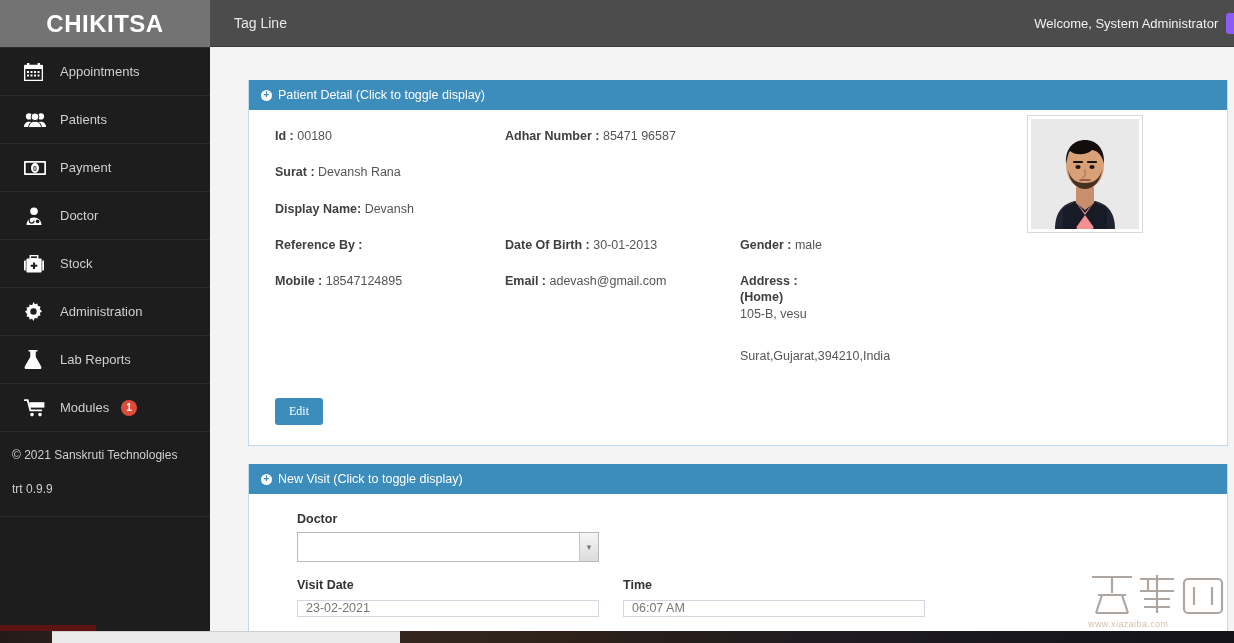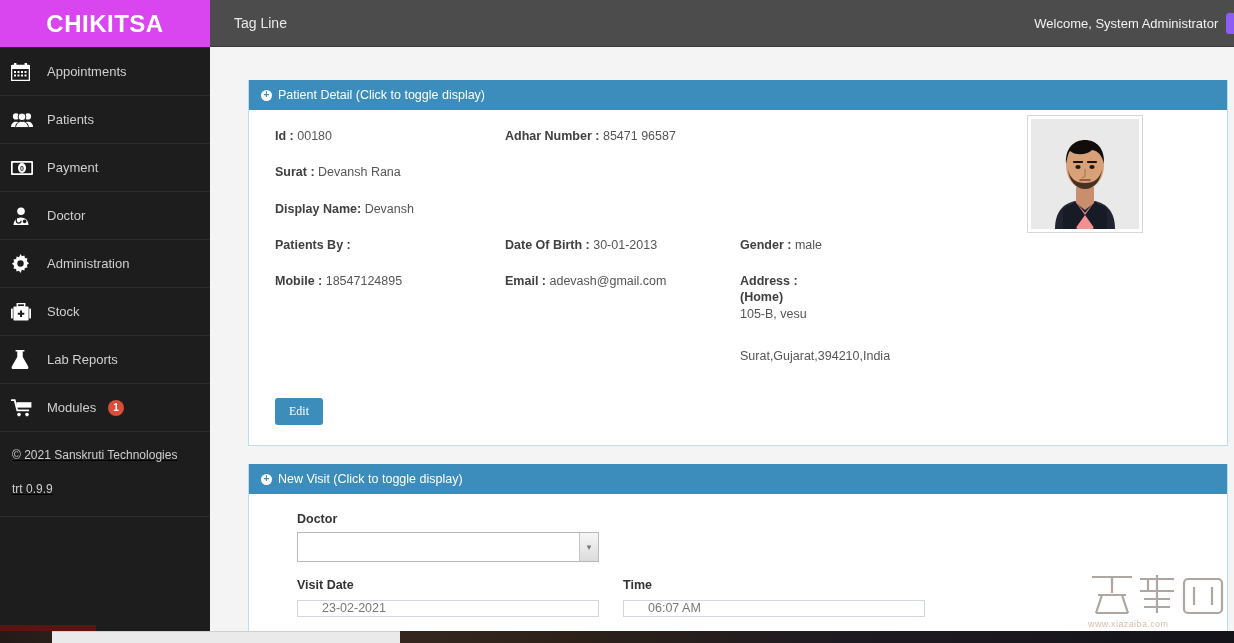--- a/index.html
+++ b/index.html
@@ -11,31 +11,31 @@
   }
   #app { position: relative; width: 1234px; height: 643px; overflow: hidden; }
 
   
   .sidebar {
     position: absolute; left: 0; top: 0;
     width: 210px; height: 643px;
     background: #1d1d1d;
   }
   .brand {
-    height: 47px; background: #d946ef;
+    height: 47px; background: #737373;
     display: flex; align-items: center; justify-content: center;
   }
   .brand-text {
     color: #ffffff; font-size: 24px; font-weight: bold;
     letter-spacing: 0.5px;
   }
   .nav { border-top: 1px solid #2b2b2b; }
   .nav-item {
     display: flex; align-items: center;
-    height: 48px; padding-left: 11px;
+    height: 48px; padding-left: 24px;
     border-bottom: 1px solid #2b2b2b;
     cursor: pointer;
   }
   .nav-ico {
     width: 26px; min-width: 26px; height: 22px;
     display: flex; align-items: center; justify-content: flex-start;
     color: #ffffff;
   }
   .nav-ico svg { display: block; }
   .nav-label {
@@ -46,21 +46,20 @@
     display: inline-flex; align-items: center; justify-content: center;
     min-width: 16px; height: 16px; padding: 0 4px;
     margin-left: 12px;
     background: #dd4b39; color: #fff;
     border-radius: 9px; font-size: 10px; font-weight: bold;
     line-height: 1;
   }
   .side-foot {
     padding: 16px 12px 0 12px;
     border-bottom: 1px solid #2b2b2b;
-    text-decoration: underline;
   }
   .side-foot .ln {
     color: #cfcfcf; font-size: 12px; margin-bottom: 20px;
   }
 
   
   .topbar {
     position: absolute; left: 210px; top: 0;
     width: 1168px; height: 47px;
     background: #4c4c4c;
@@ -151,21 +150,21 @@
   .fg { margin-bottom: 16px; }
   .flabel {
     display: block; font-size: 12.5px; color: #333; font-weight: bold;
     margin-bottom: 6px;
   }
   .finput {
     width: 100%; height: 17px;
     border: 1px solid #d2d6de; background: #fff;
     font-family: "Liberation Sans", sans-serif;
     font-size: 12.5px; color: #777;
-    padding: 0 24px; outline: none;
+    padding: 0 8px; outline: none;
   }
   .fselect {
     width: 100%; height: 30px;
     border: 1px solid #b8b8b8; background: #fff;
     font-family: "Liberation Sans", sans-serif;
     font-size: 12.5px; color: #555;
     padding: 0 8px; outline: none;
     appearance: none; -webkit-appearance: none;
   }
   .sel-wrap { position: relative; }
@@ -272,39 +271,39 @@
               <path d="M5.3 10.6v3.2a2.4 2.4 0 0 0 4.8 0" fill="none" stroke="#1d1d1d" stroke-width="1.2"></path>
               <circle cx="13.6" cy="14.4" r="1.8" fill="#1d1d1d"></circle>
             </svg>
         </span>
         <span class="nav-label">Doctor</span>
       </div>
 
 
       <div class="nav-item">
         <span class="nav-ico">
-          <svg width="19" height="19" viewBox="0 0 19 19">
-              <path d="M9.5 0l1.4 2.2 2.5-.7.5 2.6 2.6.5-.7 2.5L18 9.5l-2.2 1.4.7 2.5-2.6.5-.5 2.6-2.5-.7L9.5 19l-1.4-2.2-2.5.7-.5-2.6-2.6-.5.7-2.5L1 9.5l2.2-1.4-.7-2.5 2.6-.5.5-2.6 2.5.7z" fill="#fff"></path>
-              <circle cx="9.5" cy="9.5" r="3.2" fill="#1d1d1d"></circle>
-            </svg>
-        </span>
-        <span class="nav-label">Administration</span>
-      </div>
-
-      <div class="nav-item">
-        <span class="nav-ico">
           <svg width="20" height="18" viewBox="0 0 20 18">
               <rect x="6.3" y="0.6" width="7.4" height="3.2" fill="none" stroke="#fff" stroke-width="1.5"></rect>
               <rect x="2.4" y="3.6" width="15.2" height="13.8" rx="1" fill="#fff"></rect>
               <rect x="0" y="5.6" width="1.8" height="9.8" fill="#fff"></rect>
               <rect x="18.2" y="5.6" width="1.8" height="9.8" fill="#fff"></rect>
               <path d="M9 7.5h2v2.3h2.3v2H11v2.3H9v-2.3H6.7v-2H9z" fill="#1d1d1d"></path>
             </svg>
         </span>
         <span class="nav-label">Stock</span>
+      </div>
+
+      <div class="nav-item">
+        <span class="nav-ico">
+          <svg width="19" height="19" viewBox="0 0 19 19">
+              <path d="M9.5 0l1.4 2.2 2.5-.7.5 2.6 2.6.5-.7 2.5L18 9.5l-2.2 1.4.7 2.5-2.6.5-.5 2.6-2.5-.7L9.5 19l-1.4-2.2-2.5.7-.5-2.6-2.6-.5.7-2.5L1 9.5l2.2-1.4-.7-2.5 2.6-.5.5-2.6 2.5.7z" fill="#fff"></path>
+              <circle cx="9.5" cy="9.5" r="3.2" fill="#1d1d1d"></circle>
+            </svg>
+        </span>
+        <span class="nav-label">Administration</span>
       </div>
 
       <div class="nav-item">
         <span class="nav-ico">
           <svg width="18" height="19" viewBox="0 0 18 19">
               <path d="M4.6 0.8h8.8M7 1v6.2L1.6 16.6c-.7 1.1 0 2 1.2 2h12.4c1.2 0 1.9-.9 1.2-2L11 7.2V1" fill="#fff" stroke="#fff" stroke-width="1.5" stroke-linejoin="round"></path>
             </svg>
         </span>
         <span class="nav-label">Lab Reports</span>
       </div>
@@ -395,21 +394,21 @@
             <div class="fld"></div>
 
             <div class="fld">
               <b>Display Name:</b>
               <span>Devansh</span>
             </div>
             <div class="fld"></div>
             <div class="fld"></div>
 
             <div class="fld">
-              <b>Patients By :</b>
+              <b>Reference By :</b>
               <span></span>
             </div>
             <div class="fld">
               <b>Date Of Birth :</b>
               <span>30-01-2013</span>
             </div>
             <div class="fld">
               <b>Gender :</b>
               <span>male</span>
             </div>

